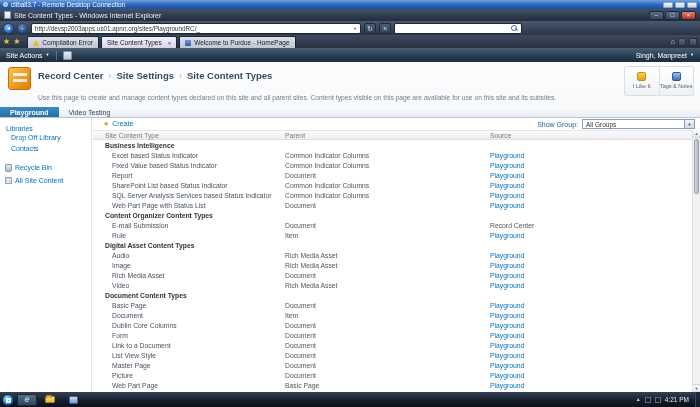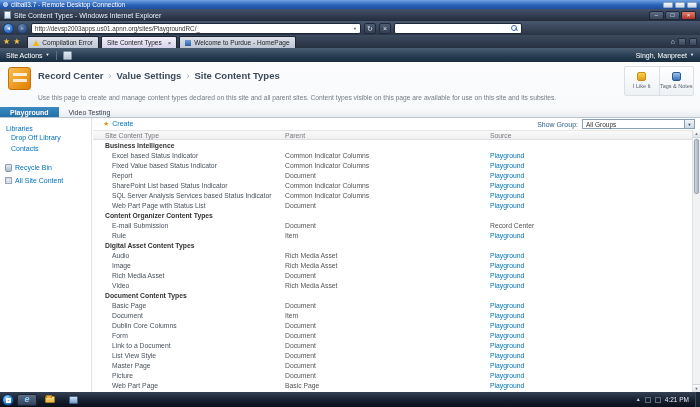--- a/index.html
+++ b/index.html
@@ -222,21 +222,21 @@
       <span>Singh, Manpreet</span>
       <span class="caret">▼</span>
     </span>
   </div>
 
   <div class="sp-header">
     <span class="site-icon"></span>
     <div class="breadcrumb">
       <span>Record Center</span>
       <span class="sep">›</span>
-      <span>Value Settings</span>
+      <span>Site Settings</span>
       <span class="sep">›</span>
       <span>Site Content Types</span>
     </div>
     <div class="page-desc">Use this page to create and manage content types declared on this site and all parent sites. Content types visible on this page are available for use on this site and its subsites.</div>
     <div class="social-box">
       <span class="social-btn">
         <span class="like-icon"></span>
         <span>I Like It</span>
       </span>
       <span class="social-divider"></span>

